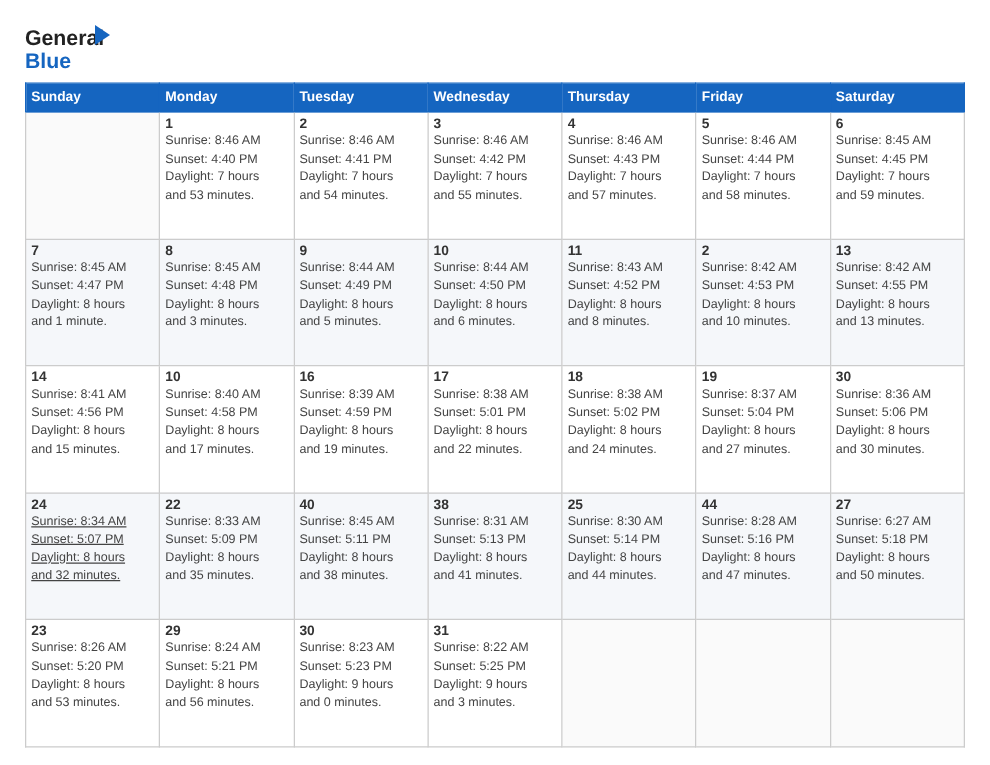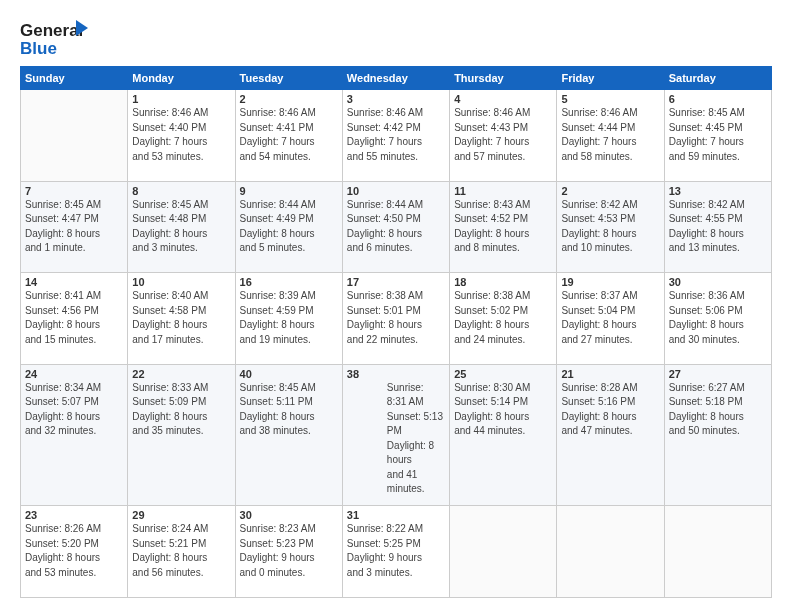--- a/index.html
+++ b/index.html
@@ -268,55 +268,55 @@
             <span class="day-num">30</span>
             <div class="day-info" style="white-space: pre-line;">Sunrise: 8:36 AM
 Sunset: 5:06 PM
 Daylight: 8 hours
 and 30 minutes.</div>
           </td>
         </tr>
         <tr class="row-even">
           <td>
             <span class="day-num">24</span>
-            <div class="day-info" style="white-space: pre-line;">Sunrise: 8:34 AM
+            <div class="day-info" style="white-space: pre-line; text-decoration: underline;">Sunrise: 8:34 AM
 Sunset: 5:07 PM
 Daylight: 8 hours
 and 32 minutes.</div>
           </td>
           <td>
             <span class="day-num">22</span>
             <div class="day-info" style="white-space: pre-line;">Sunrise: 8:33 AM
 Sunset: 5:09 PM
 Daylight: 8 hours
 and 35 minutes.</div>
           </td>
           <td>
             <span class="day-num">40</span>
             <div class="day-info" style="white-space: pre-line;">Sunrise: 8:45 AM
 Sunset: 5:11 PM
 Daylight: 8 hours
 and 38 minutes.</div>
           </td>
           <td>
             <span class="day-num">38</span>
-            <div class="day-info" style="white-space: pre-line; margin-left: 40px;">Sunrise: 8:31 AM
+            <div class="day-info" style="white-space: pre-line;">Sunrise: 8:31 AM
 Sunset: 5:13 PM
 Daylight: 8 hours
 and 41 minutes.</div>
           </td>
           <td>
             <span class="day-num">25</span>
             <div class="day-info" style="white-space: pre-line;">Sunrise: 8:30 AM
 Sunset: 5:14 PM
 Daylight: 8 hours
 and 44 minutes.</div>
           </td>
           <td>
-            <span class="day-num">21</span>
+            <span class="day-num">44</span>
             <div class="day-info" style="white-space: pre-line;">Sunrise: 8:28 AM
 Sunset: 5:16 PM
 Daylight: 8 hours
 and 47 minutes.</div>
           </td>
           <td>
             <span class="day-num">27</span>
             <div class="day-info" style="white-space: pre-line;">Sunrise: 6:27 AM
 Sunset: 5:18 PM
 Daylight: 8 hours

